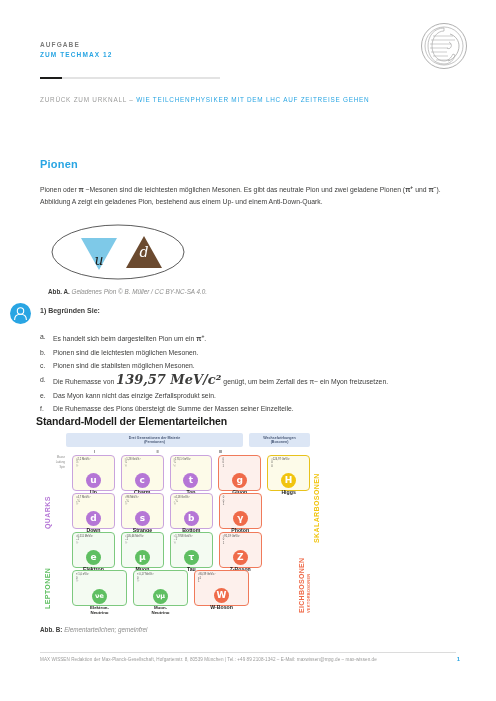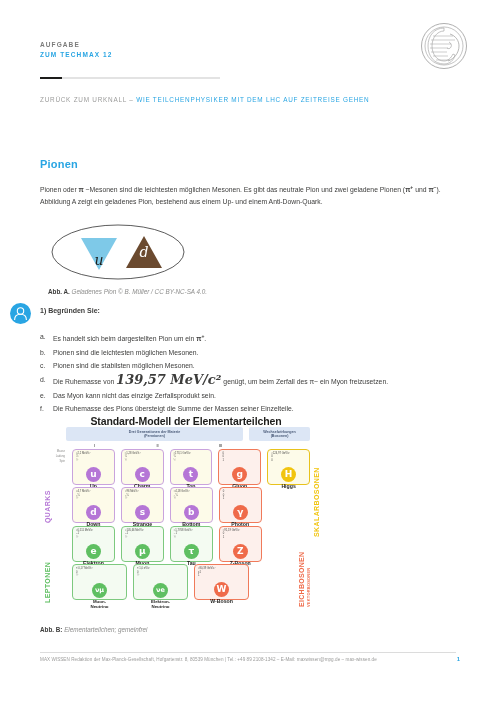--- a/index.html
+++ b/index.html
@@ -70,22 +70,22 @@
   }
   .q-item .lbl { width: 8px; flex: none; }
   .mono-formula { font-family: "DejaVu Serif", serif; font-style: italic; font-size: 13px; font-weight: bold; }
 
   
   .sm {
     position: absolute; left: 36px; top: 415px;
     width: 300px; height: 205px; background: #ffffff;
   }
   .sm-title {
-    text-align: center; font-size: 10.5px; font-weight: bold;
-    color: #1d1d1b; letter-spacing: -0.1px;
+    font-size: 10.5px; font-weight: bold;
+    color: #1d1d1b; margin-bottom: 6px; letter-spacing: -0.1px;
   }
   .sm-grid { position: relative; padding-left: 14px; padding-right: 26px; }
 
   .groupbar { display: flex; gap: 6px; margin-left: 16px; }
   .grp {
     background: #dce6f5; border-radius: 2px; color: #4a5a78;
     font-size: 3.6px; font-weight: bold; text-align: center;
     padding: 2.5px 0; line-height: 4.6px;
   }
   .grp.fermions { width: 183px; }
@@ -411,35 +411,35 @@
               </div>
               <div class="sym-wrap"><span class="sym">Z</span></div>
               <div class="nm">Z-Boson</div>
             </div>
             <div class="cell spacer"></div>
           </div>
           <div class="row">
             <div class="rowlead"></div>
             <div class="cell lepton">
               <div class="stats">
+                <div>&lt; 1,0 eV/c²</div>
+                <div>0</div>
+                <div>½</div>
+              </div>
+              <div class="sym-wrap"><span class="sym small">νe</span></div>
+              <div class="nm two">Elektron-<br>Neutrino</div>
+            </div>
+            <div class="cell lepton">
+              <div class="stats">
                 <div>&lt; 0,17 MeV/c²</div>
                 <div>0</div>
                 <div>½</div>
               </div>
               <div class="sym-wrap"><span class="sym small">νμ</span></div>
               <div class="nm two">Muon-<br>Neutrino</div>
-            </div>
-            <div class="cell lepton">
-              <div class="stats">
-                <div>&lt; 1,0 eV/c²</div>
-                <div>0</div>
-                <div>½</div>
-              </div>
-              <div class="sym-wrap"><span class="sym small">νe</span></div>
-              <div class="nm two">Elektron-<br>Neutrino</div>
             </div>
             <div class="cell gauge">
               <div class="stats">
                 <div>≈80,39 GeV/c²</div>
                 <div>±1</div>
                 <div>1</div>
               </div>
               <div class="sym-wrap"><span class="sym">W</span></div>
               <div class="nm">W-Boson</div>
             </div>

